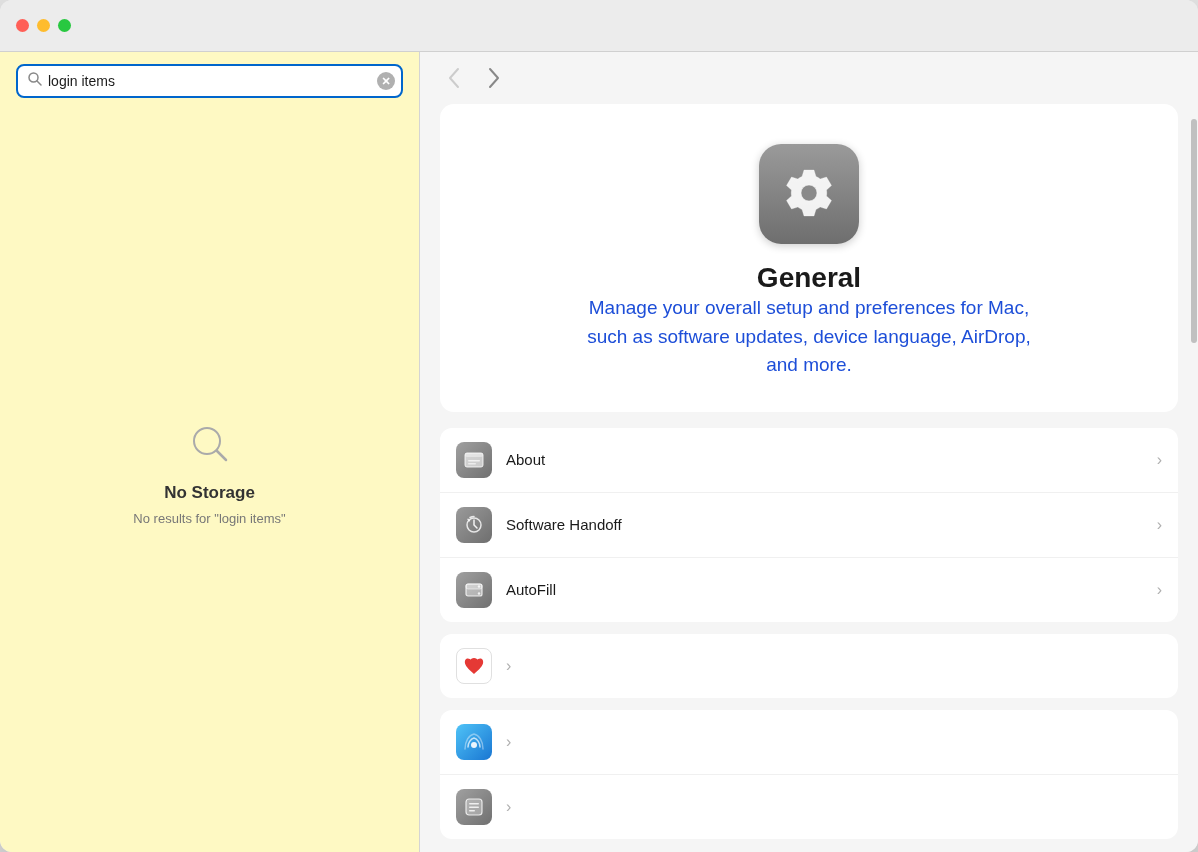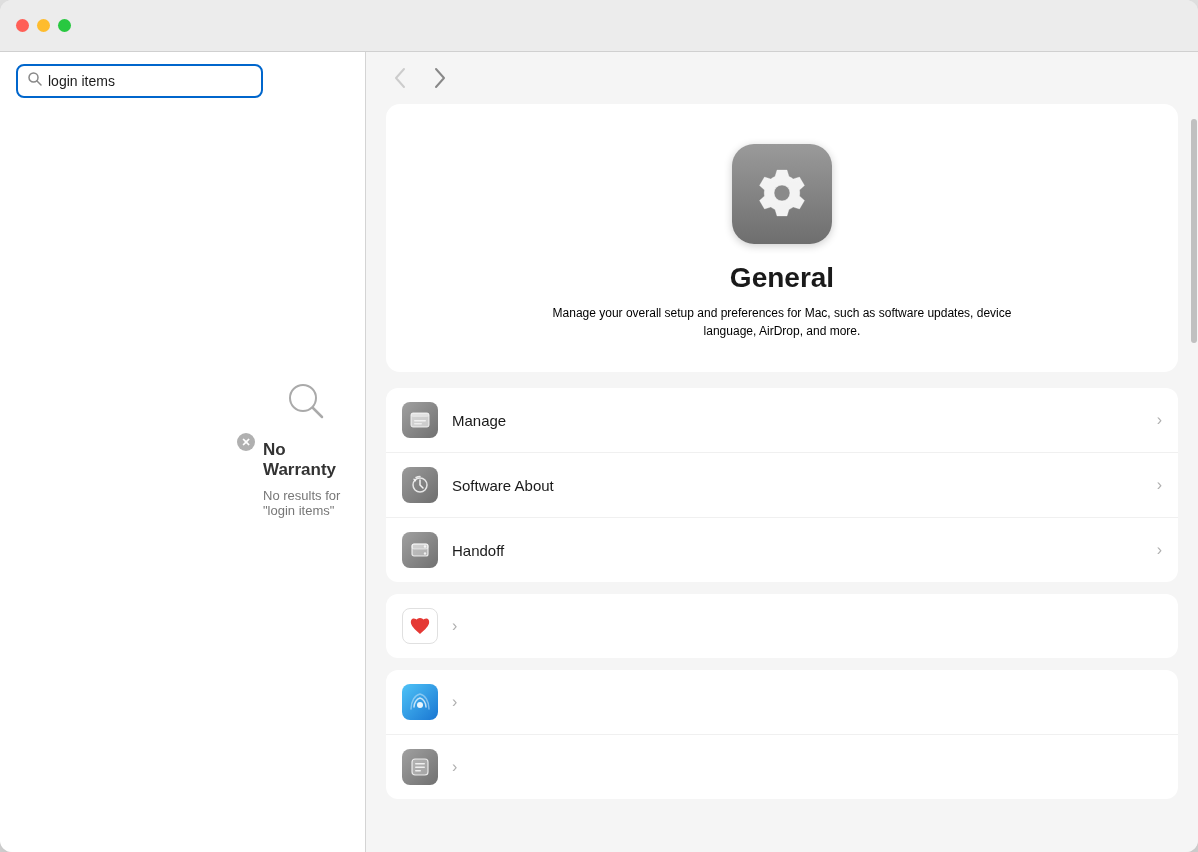--- a/index.html
+++ b/index.html
@@ -47,24 +47,24 @@
     .traffic-light.maximize { background: #28c840; }
 
     .content-area {
       display: flex;
       flex: 1;
       overflow: hidden;
     }
 
     
     .sidebar {
-      width: 366px;
-      background: #ffffff;
-      display: flex;
-      flex-direction: row;
+      width: 420px;
+      background: #fef9c3;
+      display: flex;
+      flex-direction: column;
       padding: 12px 16px 16px;
       flex-shrink: 0;
       border-right: 1px solid #d4d4d4;
     }
 
     .search-container {
       position: relative;
       margin-bottom: 16px;
     }
 
@@ -205,26 +205,25 @@
       align-items: center;
       justify-content: center;
       margin-bottom: 18px;
       box-shadow: 0 2px 8px rgba(0,0,0,0.2);
     }
 
     .hero-title {
       font-size: 28px;
       font-weight: 700;
       color: #1a1a1a;
-      margin-bottom: 10px;
     }
 
     .hero-description {
-      font-size: 12px;
-      color: #000000;
+      font-size: 19px;
+      color: #1d4ed8;
       line-height: 1.5;
       max-width: 480px;
     }
 
     
     .settings-section {
       background: white;
       border-radius: 12px;
       margin-bottom: 12px;
       overflow: hidden;
@@ -332,21 +331,21 @@
         <div class="search-clear">✕</div>
       </div>
 
       <div class="no-results-area">
         <div class="no-results-icon">
           <svg width="38" height="38" viewBox="0 0 38 38" fill="none">
             <circle cx="16" cy="16" r="13" stroke="#aaa" stroke-width="2"></circle>
             <line x1="26" y1="26" x2="35" y2="35" stroke="#aaa" stroke-width="2.5" stroke-linecap="round"></line>
           </svg>
         </div>
-        <div class="no-results-title">No Warranty</div>
+        <div class="no-results-title">No Storage</div>
         <div class="no-results-subtitle">No results for "login items"</div>
       </div>
     </div>
 
     <div class="main-panel">
       <div class="nav-bar">
         <div class="nav-btn disabled">
           <svg width="14" height="22" viewBox="0 0 14 22" fill="none">
             <polyline points="11,2 3,11 11,20" stroke="#ccc" stroke-width="2" stroke-linecap="round" stroke-linejoin="round"></polyline>
           </svg>
@@ -374,45 +373,45 @@
         <div class="settings-section">
           <div class="settings-item">
             <div class="item-icon icon-about">
               <svg width="22" height="22" viewBox="0 0 22 22" fill="none">
                 <rect x="2" y="4" width="18" height="14" rx="2" fill="rgba(255,255,255,0.6)" stroke="rgba(255,255,255,0.8)" stroke-width="1"></rect>
                 <rect x="2" y="4" width="18" height="4" rx="2" fill="rgba(255,255,255,0.4)"></rect>
                 <rect x="5" y="11" width="12" height="1.5" rx="0.75" fill="rgba(255,255,255,0.7)"></rect>
                 <rect x="5" y="14" width="8" height="1.5" rx="0.75" fill="rgba(255,255,255,0.6)"></rect>
               </svg>
             </div>
-            <span class="item-label">Manage</span>
+            <span class="item-label">About</span>
             <span class="item-chevron">›</span>
           </div>
           <div class="settings-item">
             <div class="item-icon icon-software-update">
               <svg width="22" height="22" viewBox="0 0 22 22" fill="none">
                 <circle cx="11" cy="11" r="7" stroke="rgba(255,255,255,0.8)" stroke-width="1.5" fill="none"></circle>
                 <path d="M11 6v5l3 3" stroke="rgba(255,255,255,0.9)" stroke-width="1.5" stroke-linecap="round"></path>
                 <path d="M7 3.5C8.2 2.8 9.6 2.4 11 2.4" stroke="rgba(255,255,255,0.8)" stroke-width="1.5" stroke-linecap="round"></path>
                 <path d="M5 5.2l1.5 1.5" stroke="rgba(255,255,255,0.8)" stroke-width="1.5" stroke-linecap="round"></path>
               </svg>
             </div>
-            <span class="item-label">Software About</span>
+            <span class="item-label">Software Handoff</span>
             <span class="item-chevron">›</span>
           </div>
           <div class="settings-item">
             <div class="item-icon icon-storage">
               <svg width="22" height="22" viewBox="0 0 22 22" fill="none">
                 <rect x="3" y="5" width="16" height="12" rx="2" fill="rgba(255,255,255,0.4)" stroke="rgba(255,255,255,0.8)" stroke-width="1.2"></rect>
                 <rect x="3" y="5" width="16" height="5" rx="2" fill="rgba(255,255,255,0.3)" stroke="rgba(255,255,255,0.5)" stroke-width="1"></rect>
                 <circle cx="16" cy="7.5" r="1.2" fill="rgba(255,255,255,0.8)"></circle>
                 <circle cx="16" cy="14.5" r="1.2" fill="rgba(255,255,255,0.8)"></circle>
               </svg>
             </div>
-            <span class="item-label">Handoff</span>
+            <span class="item-label">AutoFill</span>
             <span class="item-chevron">›</span>
           </div>
         </div>
 
         <div class="settings-section">
           <div class="settings-item">
             <div class="item-icon icon-applecare">
               <svg width="22" height="22" viewBox="0 0 22 22" fill="none">
                 <path d="M11 3C9 3 7.5 4.5 7.5 4.5C7.5 4.5 6 3 4 3.5C2 4 1.5 6.5 2 8.5C3 12 7.5 16 11 19C14.5 16 19 12 20 8.5C20.5 6.5 20 4 18 3.5C16 3 14.5 4.5 14.5 4.5C14.5 4.5 13 3 11 3Z" fill="#e53935"></path>
               </svg>

